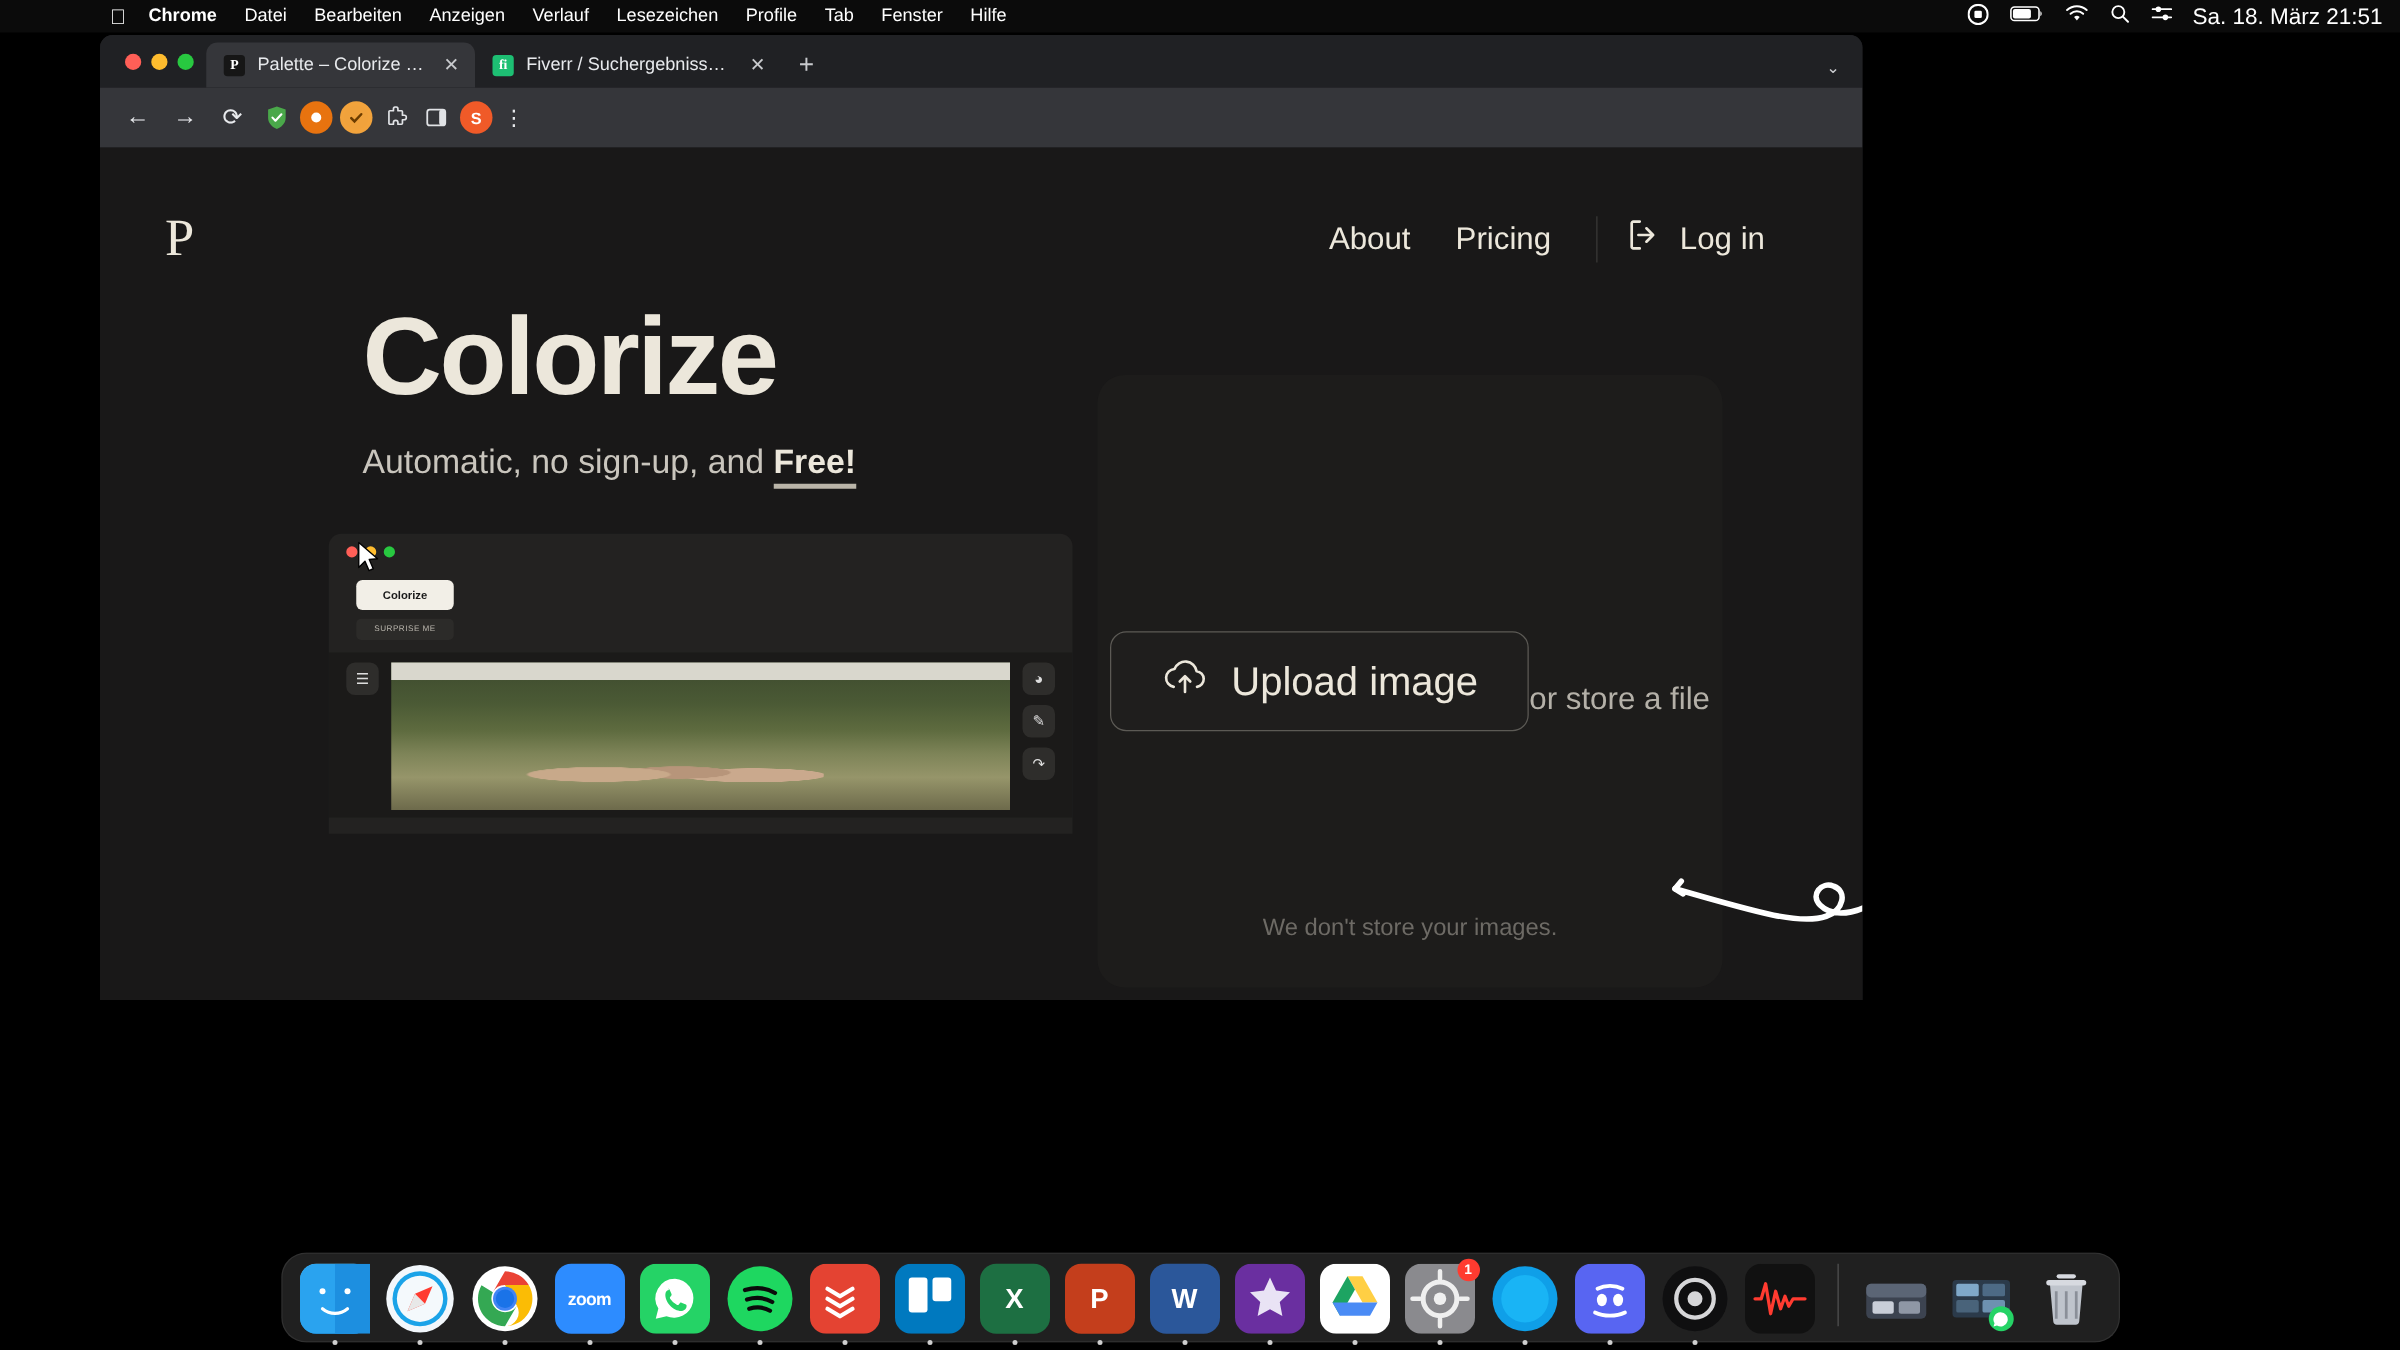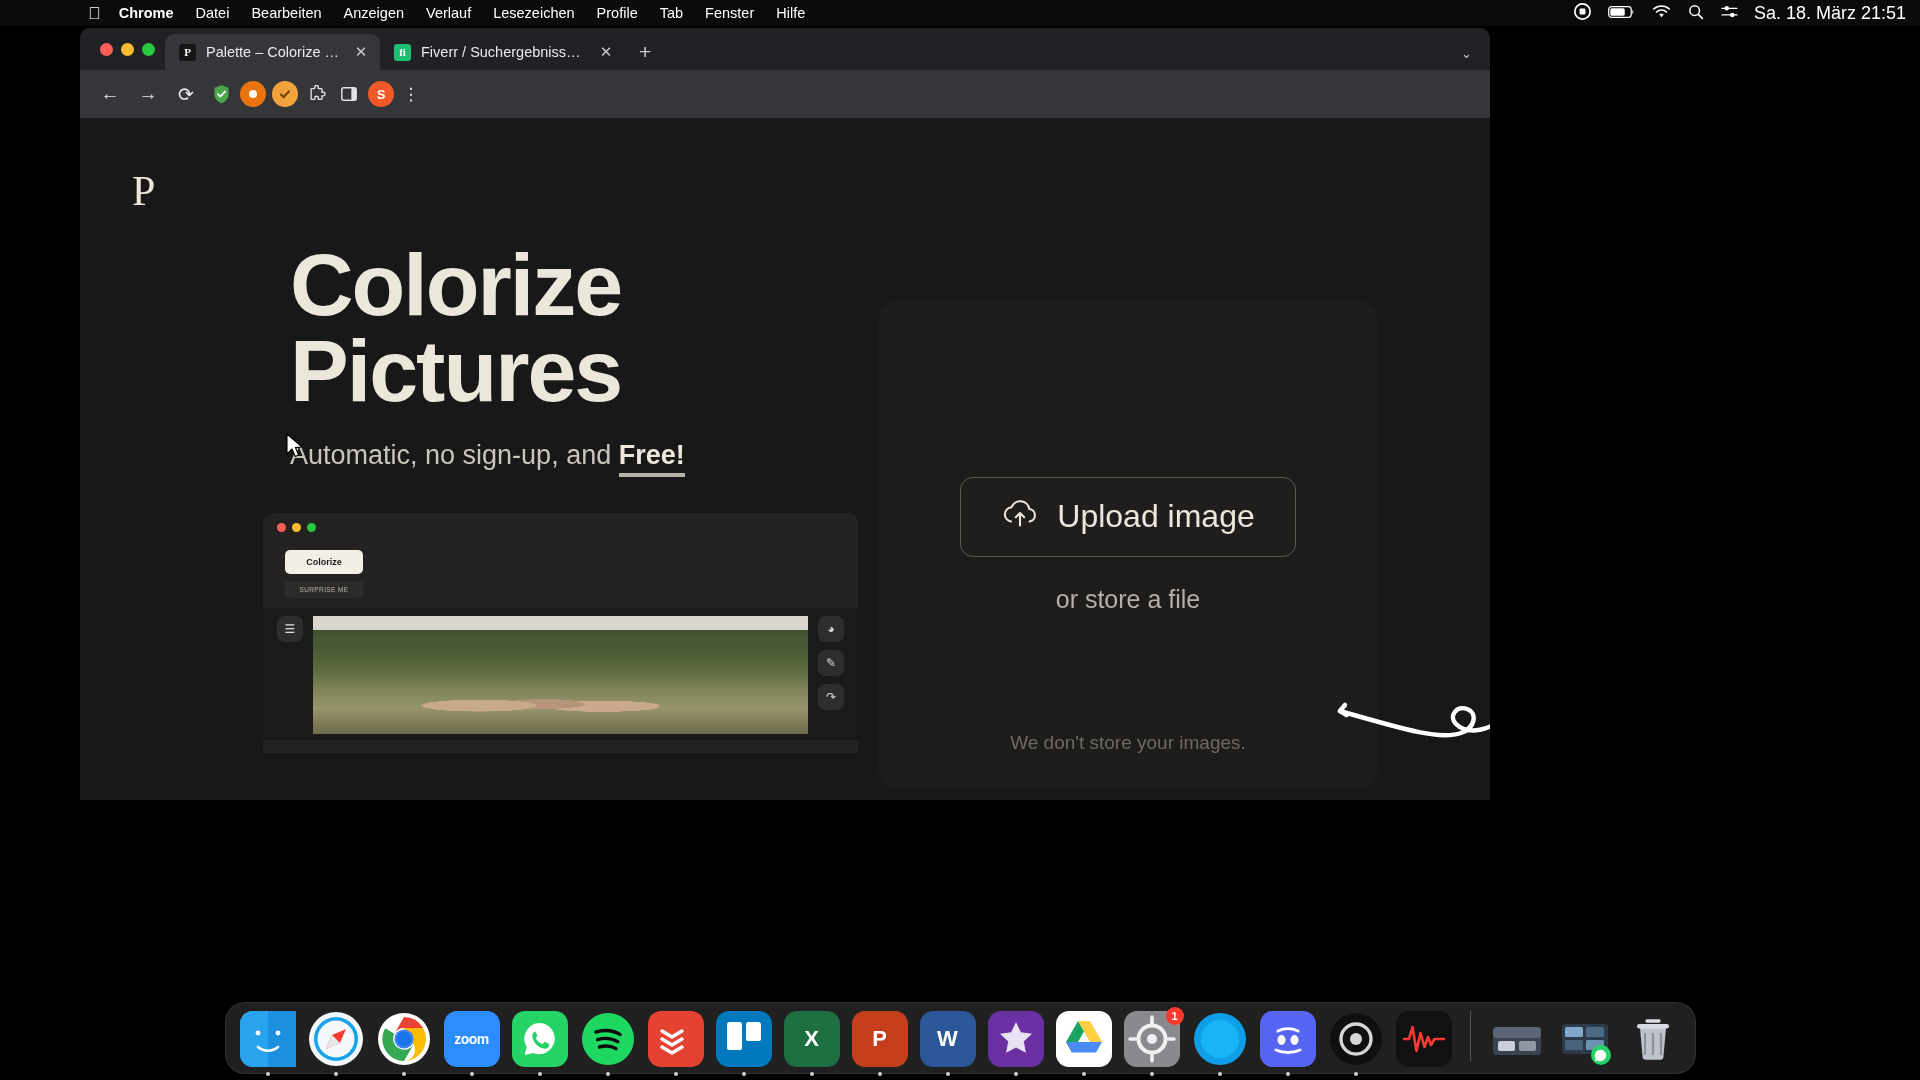--- a/index.html
+++ b/index.html
@@ -108,21 +108,21 @@
   .as-photo:after { content:""; position:absolute; left:18%; bottom:14%; width:52%; height:26%;
                     background: radial-gradient(ellipse at 30% 60%, #c8a98a 0 22%, transparent 23%),
                                 radial-gradient(ellipse at 55% 55%, #b7957a 0 20%, transparent 21%),
                                 radial-gradient(ellipse at 78% 62%, #caa98d 0 20%, transparent 21%); }
   .as-tools-r { width: 26px; display: flex; flex-direction: column; gap: 8px; }
 
   .heroright { flex: 1; position: relative; padding-top: 58px; }
   .dropzone {
     width: 500px; margin-left: 8px; height: 490px; border-radius: 22px;
     background: #1d1c1b;
-    display: flex; flex-direction: column; align-items: center; justify-content: center;
+    display: flex; flex-direction: row; align-items: center; justify-content: center;
     position: relative;
   }
   .uploadbtn {
     display: flex; align-items: center; gap: 18px;
     border: 1px solid #5c5a55; border-radius: 13px;
     padding: 20px 40px; color: #ece7db; font-size: 32px; background: #1f1e1d;
   }
   .dropnote { color: #b4b0a8; font-size: 25px; margin-top: 28px; }
   .storenote { position: absolute; bottom: 36px; color: #6d6a65; font-size: 19px; }
   .arrow { position: absolute; left: 460px; top: 400px; }
@@ -263,27 +263,39 @@
       </span>
       <span class="avatar">S</span>
       <span class="kebab">⋮</span>
     </div>
 
     <div class="page">
 
       <div class="sitenav">
         <span class="logo">P</span>
         <span class="navspace"></span>
+        <div class="navlinks">
+          <span>About</span>
+          <span>Pricing</span>
+          <span class="login">
+            <span>
+              <svg width="30" height="30" viewBox="0 0 28 28">
+                  <path d="M11 4H6.2A1.2 1.2 0 0 0 5 5.2v17.6A1.2 1.2 0 0 0 6.2 24H11" stroke="#ece7db" stroke-width="2" fill="none" stroke-linecap="round"></path>
+                  <path d="M16 9l5 5-5 5M21 14H10" stroke="#ece7db" stroke-width="2" fill="none" stroke-linecap="round" stroke-linejoin="round"></path>
+                </svg>
+            </span>
+            <span>Log in</span>
+          </span>
+        </div>
       </div>
 
       <div class="hero">
         <div class="heroleft">
           <div class="h1">
             <div>Colorize</div>
-            <div>Pictures</div>
           </div>
           <div class="sub">
             <span>Automatic, no sign-up, and </span><b>Free!</b>
           </div>
 
           <div class="appshot">
             <div class="as-bar">
               <span class="as-dot" style="background:#ff5f57"></span>
               <span class="as-dot" style="background:#febc2e"></span>
               <span class="as-dot" style="background:#28c840"></span>

